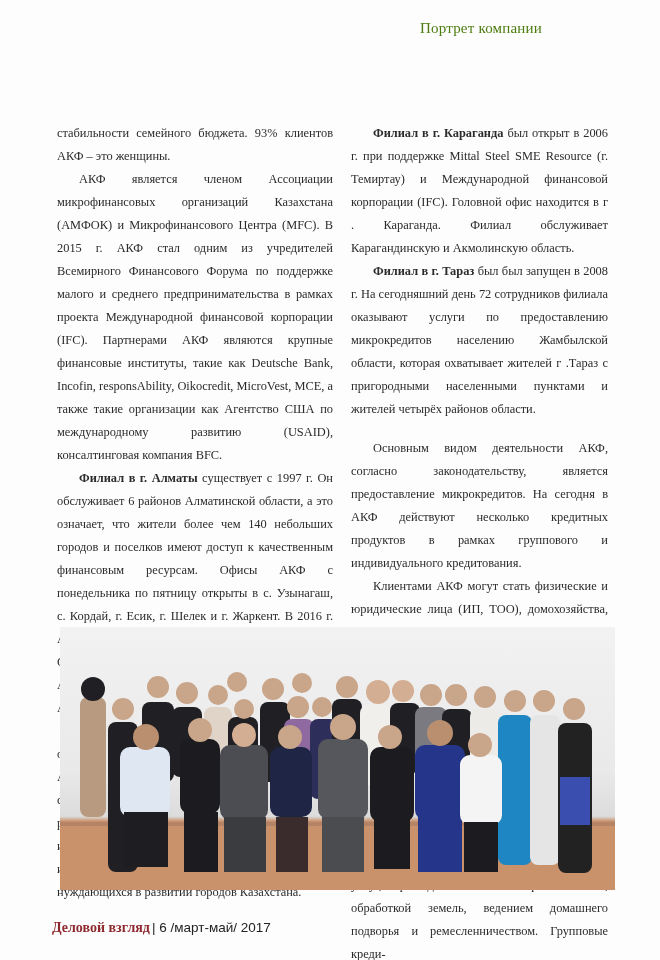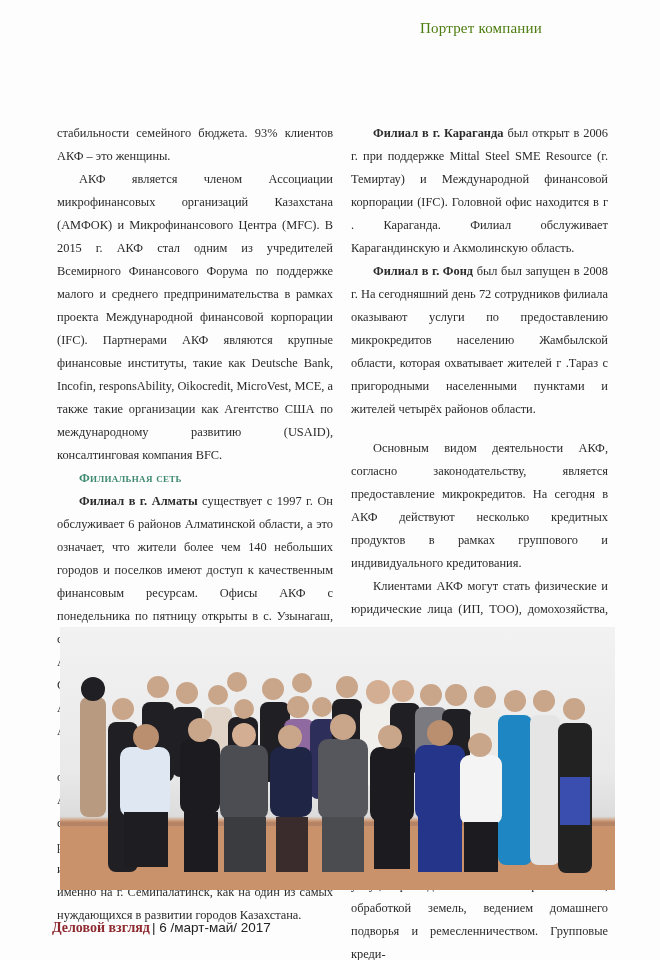--- a/index.html
+++ b/index.html
@@ -47,28 +47,27 @@
   }
 </style>
 </head>
 <body>
 
 <div class="running-head">Портрет компании</div>
 
 <div class="col col-left">
   <p class="noindent">стабильности семейного бюджета. 93% клиентов АКФ – это женщины.</p>
   <p>АКФ является членом Ассоциации микрофинансовых организаций Казахстана (АМФОК) и Микрофинансового Центра (MFC). В 2015 г. АКФ стал одним из учредителей Всемирного Финансового Форума по поддержке малого и среднего предпринимательства в рамках проекта Международной финансовой корпорации (IFC). Партнерами АКФ являются крупные финансовые институты, такие как Deutsche Bank, Incofin, responsAbility, Oikocredit, MicroVest, MCE, а также такие организации как Агентство США по международному развитию (USAID), консалтинговая компания BFC.</p>
-  <p class="section-head">Филиальная сеть</p>
   <p><b>Филиал в г. Алматы</b><span> существует с 1997 г. Он обслуживает 6 районов Алматинской области, а это означает, что жители более чем 140 небольших городов и поселков имеют доступ к качественным финансовым ресурсам. Офисы АКФ с понедельника по пятницу открыты в с. Узынагаш, с. Кордай, г. Есик, г. Шелек и г. Жаркент. В 2016 г. АКФ планирует открыть три новых офиса в с. Сарыозек, с. Ушарал и г. Талдыкурган, Алматинской области. На сегодняшний день в Алматинском филиале работает 34 сотрудника.</span></p>
   <p><b>Филиал в г Семей</b><span> – первый филиал АКФ, открывший двери своим клиентам в 2003 г. Когда Азиатский Кредитный Фонд рассматривал вопрос своего географического расширения, по результатам экономическо-социального исследования, проведенного АКФ, выбор пал именно на г. Семипалатинск, как на один из самых нуждающихся в развитии городов Казахстана.</span></p>
 </div>
 
 <div class="col col-right">
   <p><b>Филиал в г. Караганда</b><span> был открыт в 2006 г. при поддержке Mittal Steel SME Resource (г. Темиртау) и Международной финансовой корпорации (IFC). Головной офис находится в г . Караганда. Филиал обслуживает Карагандинскую и Акмолинскую область.</span></p>
-  <p><b>Филиал в г. Фонд</b><span> был был запущен в 2008 г. На сегодняшний день 72 сотрудников филиала оказывают услуги по предоставлению микрокредитов населению Жамбылской области, которая охватывает жителей г .Тараз с пригородными населенными пунктами и жителей четырёх районов области.</span></p>
+  <p><b>Филиал в г. Тараз</b><span> был был запущен в 2008 г. На сегодняшний день 72 сотрудников филиала оказывают услуги по предоставлению микрокредитов населению Жамбылской области, которая охватывает жителей г .Тараз с пригородными населенными пунктами и жителей четырёх районов области.</span></p>
   <p class="gap-before">Основным видом деятельности АКФ, согласно законодательству, является предоставление микрокредитов. На сегодня в АКФ действуют несколько кредитных продуктов в рамках группового и индивидуального кредитования.</p>
   <p>Клиентами АКФ могут стать физические и юридические лица (ИП, ТОО), домохозяйства, имеющие прибыльный бизнес не менее 7 месяцев и/или стабильный доход в виде заработной платы, пенсии. В групповом кредитовании допускается возможность кредитования стартового бизнеса, но только для одного члена группы.</p>
   <p>Групповое кредитование – это беззалоговые кредиты для поддержки и развития домохозяйств, основанный на групповой солидарности участников (в основном женщин), занимающихся торговлей, предоставлением услуг, разведением и откормом скота, обработкой земель, ведением домашнего подворья и ремесленничеством. Групповые креди-</p>
 </div>
 
 <div class="photo">
   <svg width="555" height="263" viewBox="0 0 555 263">
 
     <rect x="0" y="195" width="555" height="68" fill="#c9926b"></rect>
     <rect x="0" y="195" width="555" height="4" fill="#b58466"></rect>

